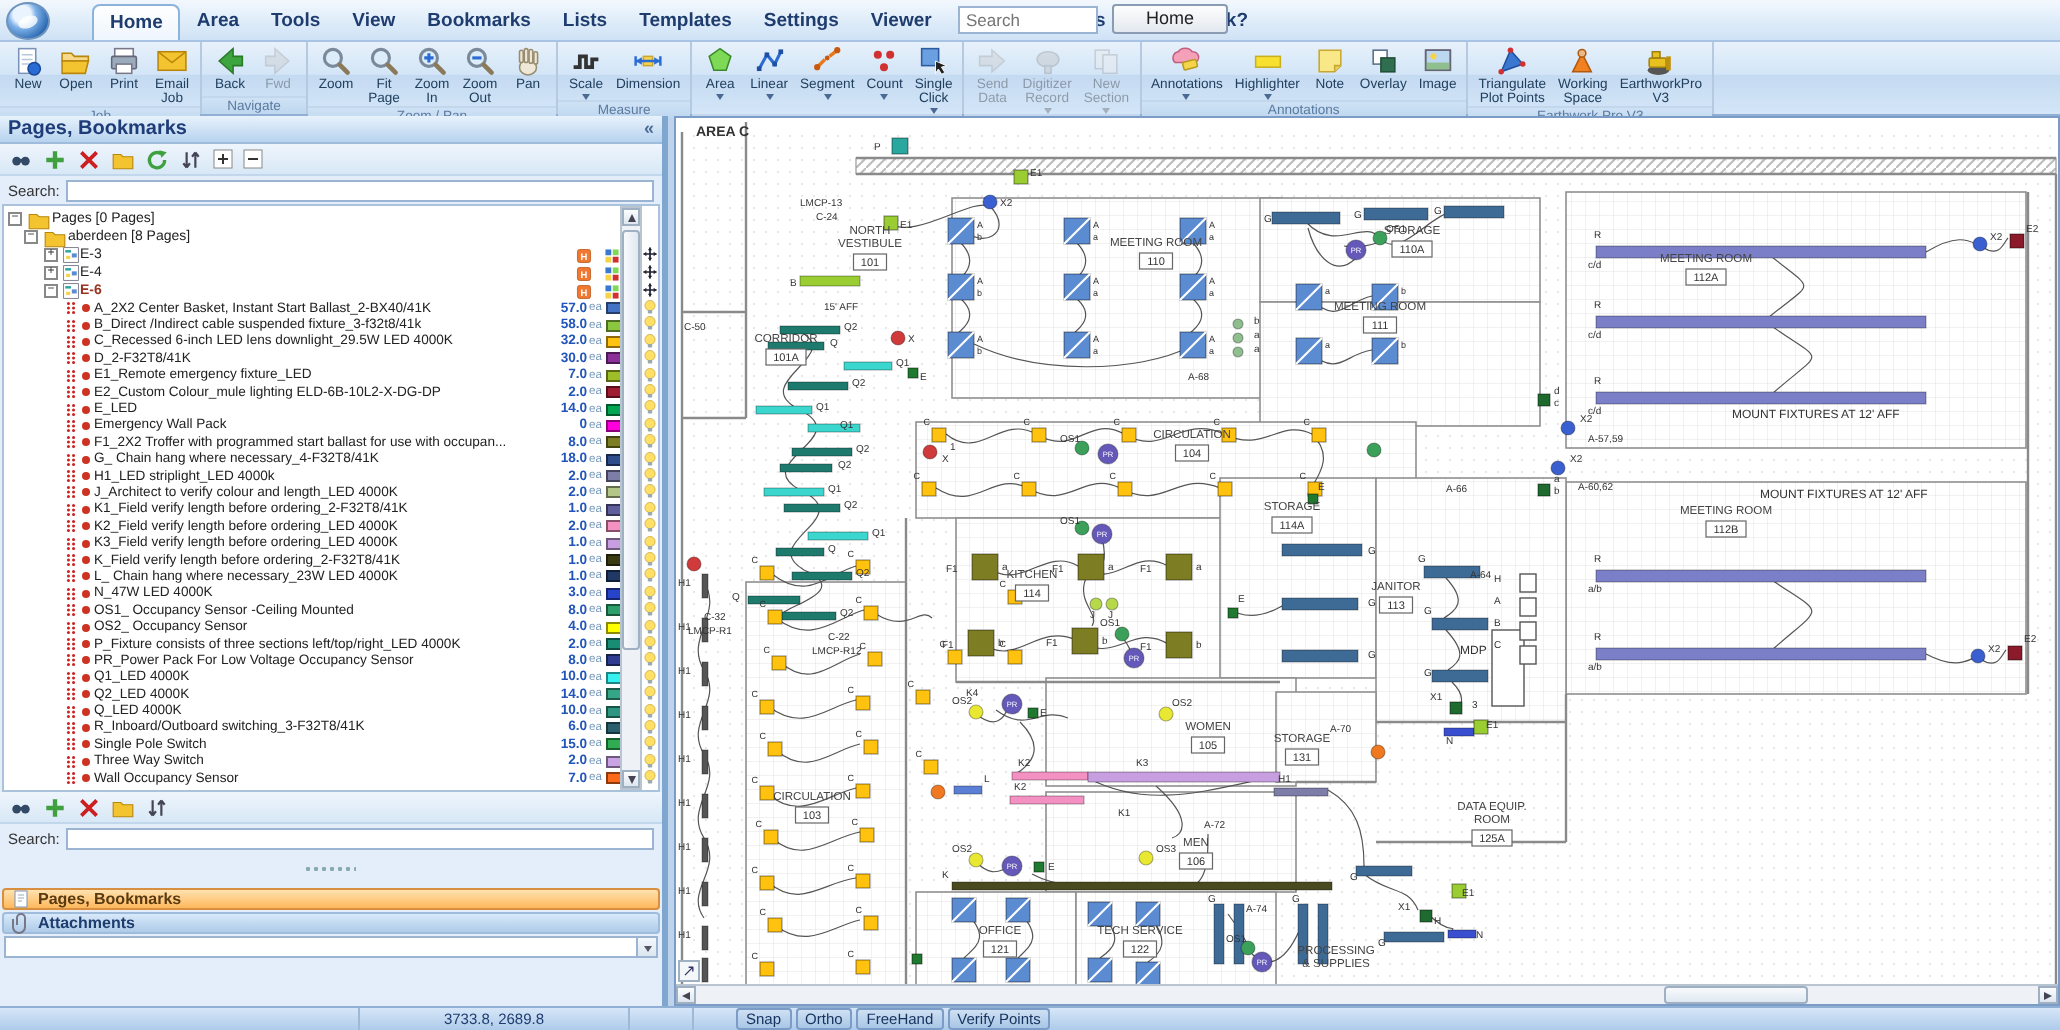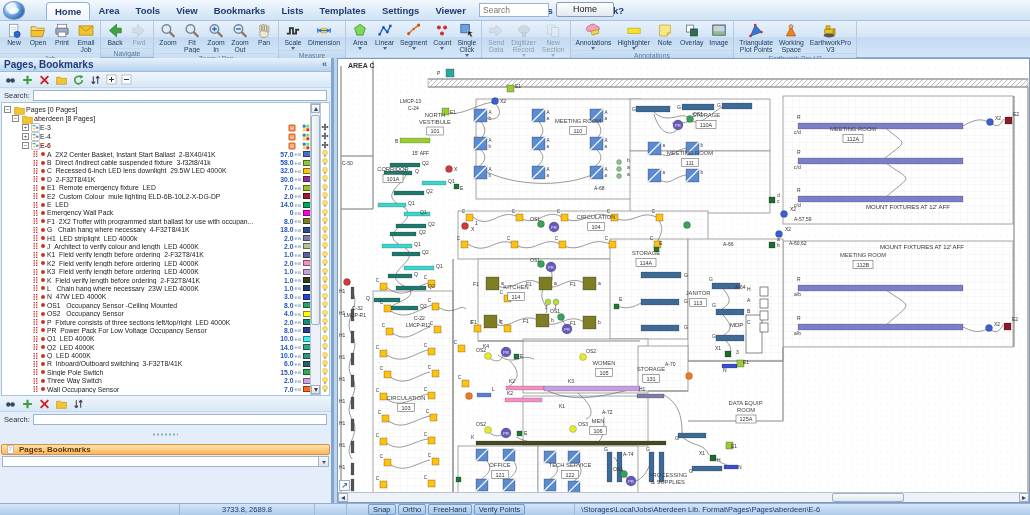--- a/index.html
+++ b/index.html
@@ -1402,20 +1402,28 @@
       <div class="gapstrip"></div>
       <div class="acc" id="accordion">
           <div class="accbar active">
             <span style="display: inline-flex;">
               <svg width="11" height="11" viewBox="0 0 22 22">
                 <rect x="5" y="3" width="12" height="16" fill="#fff" stroke="#7a92b8"></rect>
                 <path d="M8,7h6M8,10h6M8,13h4" stroke="#9ab"></path>
               </svg>
             </span>
             <span>Pages, Bookmarks</span>
+          </div>
+          <div class="accbar">
+            <span style="display: inline-flex;">
+              <svg width="11" height="11" viewBox="0 0 22 22">
+                <path d="M7,13 V6 a4,4 0 0 1 8,0 v9 a6,6 0 0 1 -12,0 V7" fill="none" stroke="#778" stroke-width="2"></path>
+              </svg>
+            </span>
+            <span>Attachments</span>
           </div>
         </div>
       <div class="combo">
           <div class="dd"></div>
         </div>
     </div>
 
     <div class="canvas">
       <svg id="plan-svg" width="691" height="434" viewBox="0 0 691 434">
           <defs>
@@ -1960,15 +1968,14 @@
     </div>
   </div>
 
   <div class="statusbar">
     <div class="scell" style="width:180px"></div>
     <div class="scell" style="width:135px">3733.8, 2689.8</div>
     <div class="scell" style="width:32px"></div>
     <div style="width:20px"></div>
     <span id="statusbtns"><span class="sbtn">Snap</span><span class="sbtn">Ortho</span><span class="sbtn">FreeHand</span><span class="sbtn">Verify Points</span></span>
     <div style="width:48px"></div>
-    <div class="scell spath" style="flex:1; justify-content:flex-start; border-left:1px solid #9fb8d4; border-right:none">\Storages\Local\Jobs\Aberdeen Lib. Format\Pages\Pages\aberdeen\E-6</div>
   </div>
 </div>
 
 </body></html>

